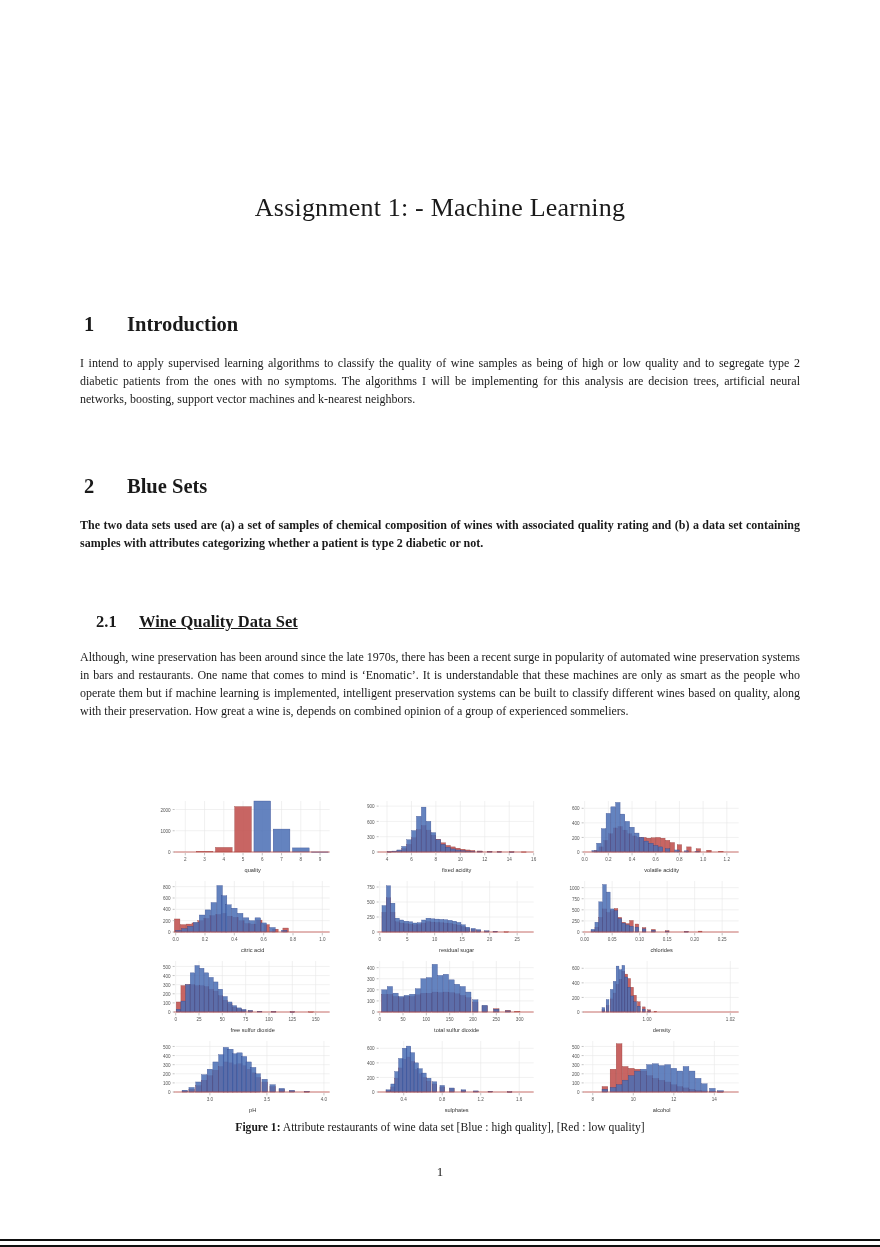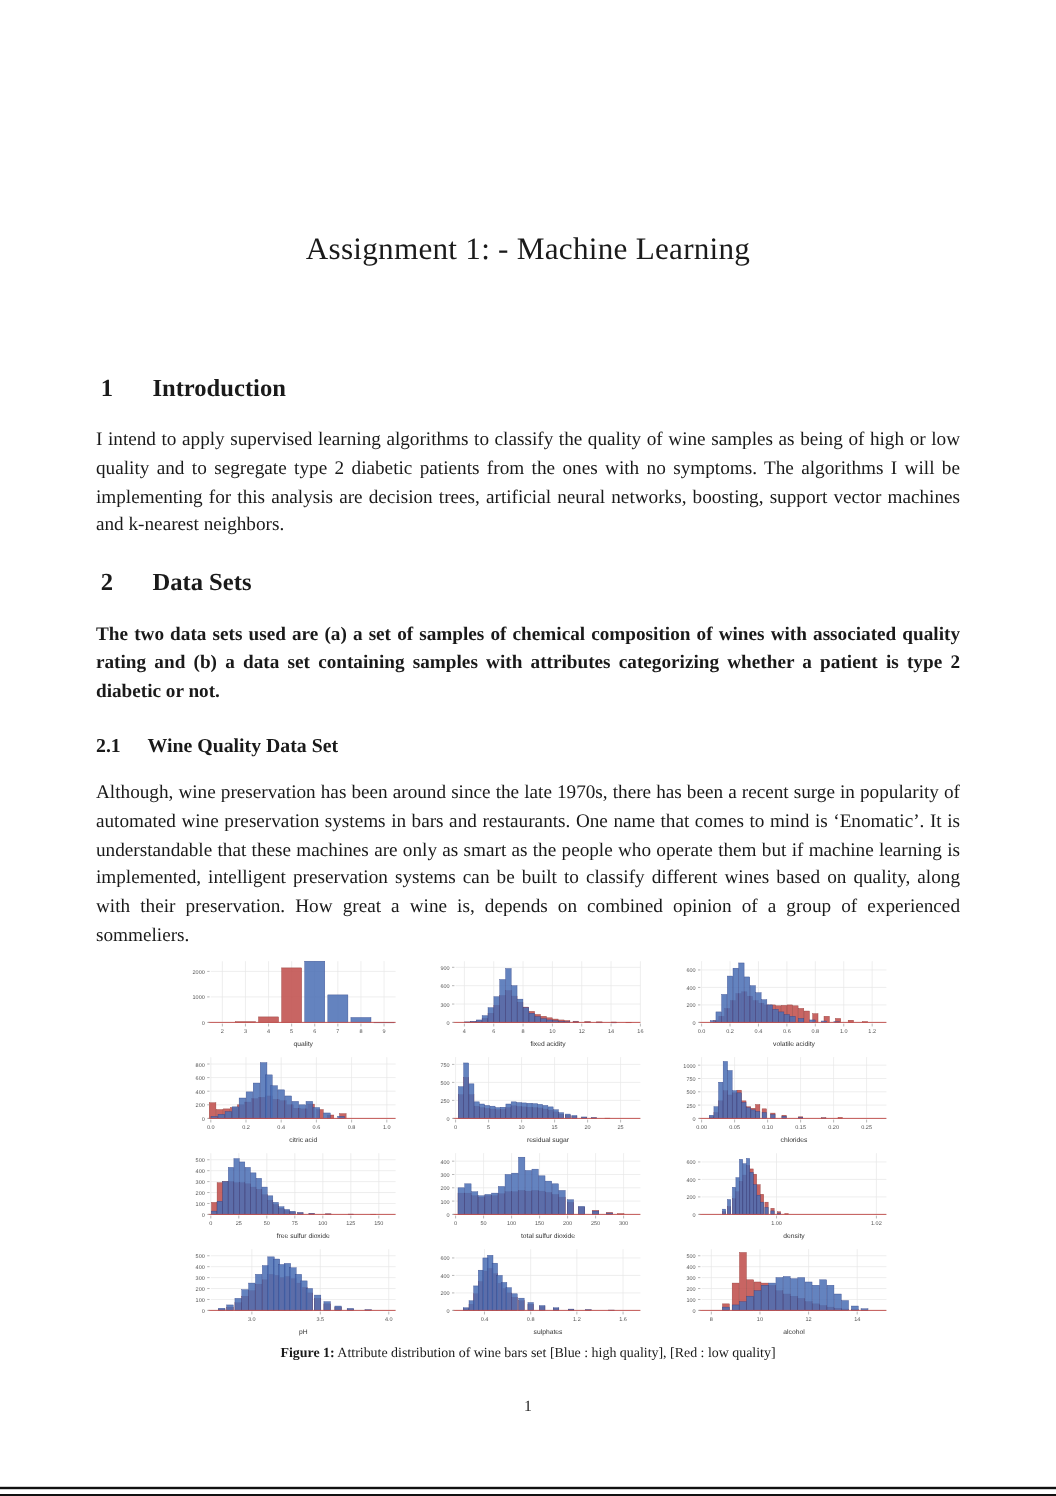--- a/index.html
+++ b/index.html
@@ -32,26 +32,26 @@
     font-size:20.5px;
     font-weight:700;
     margin:0;
     position:absolute;left:4px;
   }
   .h1 .num{display:inline-block;width:43px;}
   .h2{
     font-size:16.5px;
     font-weight:700;
     margin:0;
-    position:absolute;left:0;
+    position:absolute;left:16px;text-decoration:underline;
   }
   .h2 .num{display:inline-block;width:43px;}
   .para{
     position:absolute;left:0;right:0;
-    font-size:16px;
+    font-size:12px;
     line-height:1.49;
     text-align:justify;
     text-justify:inter-word;
     margin:0;
     hyphens:manual;
   }
   
   .figure{
     position:absolute;
     left:135px;
@@ -103,21 +103,21 @@
   <h1 class="doc-title">Assignment 1: - Machine Learning</h1>
 
   <div class="content">
 
     <h2 class="h1" style="top:313px;">
       <span class="num">1</span><span>Introduction</span>
     </h2>
     <p class="para" style="top:355px;">I intend to apply supervised learning algorithms to classify the quality of wine samples as being of high or low quality and to segregate type 2 diabetic patients from the ones with no symptoms. The algorithms I will be implementing for this analysis are decision trees, artificial neural networks, boosting, support vector machines and k-nearest neighbors.</p>
 
     <h2 class="h1" style="top:475px;">
-      <span class="num">2</span><span>Data Sets</span>
+      <span class="num">2</span><span>Blue Sets</span>
     </h2>
     <p class="para" style="top:517px;font-weight:bold;">The two data sets used are (a) a set of samples of chemical composition of wines with associated quality rating and (b) a data set containing samples with attributes categorizing whether a patient is type 2 diabetic or not.</p>
 
     <h3 class="h2" style="top:612px;">
       <span class="num">2.1</span><span>Wine Quality Data Set</span>
     </h3>
     <p class="para" style="top:649px;">Although, wine preservation has been around since the late 1970s, there has been a recent surge in popularity of automated wine preservation systems in bars and restaurants. One name that comes to mind is ‘Enomatic’. It is understandable that these machines are only as smart as the people who operate them but if machine learning is implemented, intelligent preservation systems can be built to classify different wines based on quality, along with their preservation. How great a wine is, depends on combined opinion of a group of experienced sommeliers.</p>
 
   </div>
 
@@ -996,20 +996,20 @@
             <line x1="169.6842105263158" x2="169.6842105263158" y1="58" y2="60.4" stroke="#9a9a9a" stroke-width="0.6"></line>
             <text x="169.6842105263158" y="66.2" text-anchor="middle" font-size="4.6" fill="#555">14</text>
             <text x="117" y="76.5" text-anchor="middle" font-size="5.6" fill="#333">alcohol</text>
           </svg>
         </div>
       </div>
   </div>
 
   <div class="caption">
     <b>Figure 1:</b>
-    <span>Attribute distribution of wine bars set [Blue : high quality], [Red : low quality]</span>
+    <span>Attribute restaurants of wine data set [Blue : high quality], [Red : low quality]</span>
   </div>
 
   <div class="pageno">1</div>
 
   <div class="botline"></div>
   <div class="botline2"></div>
 </div>
 
 </body></html>

